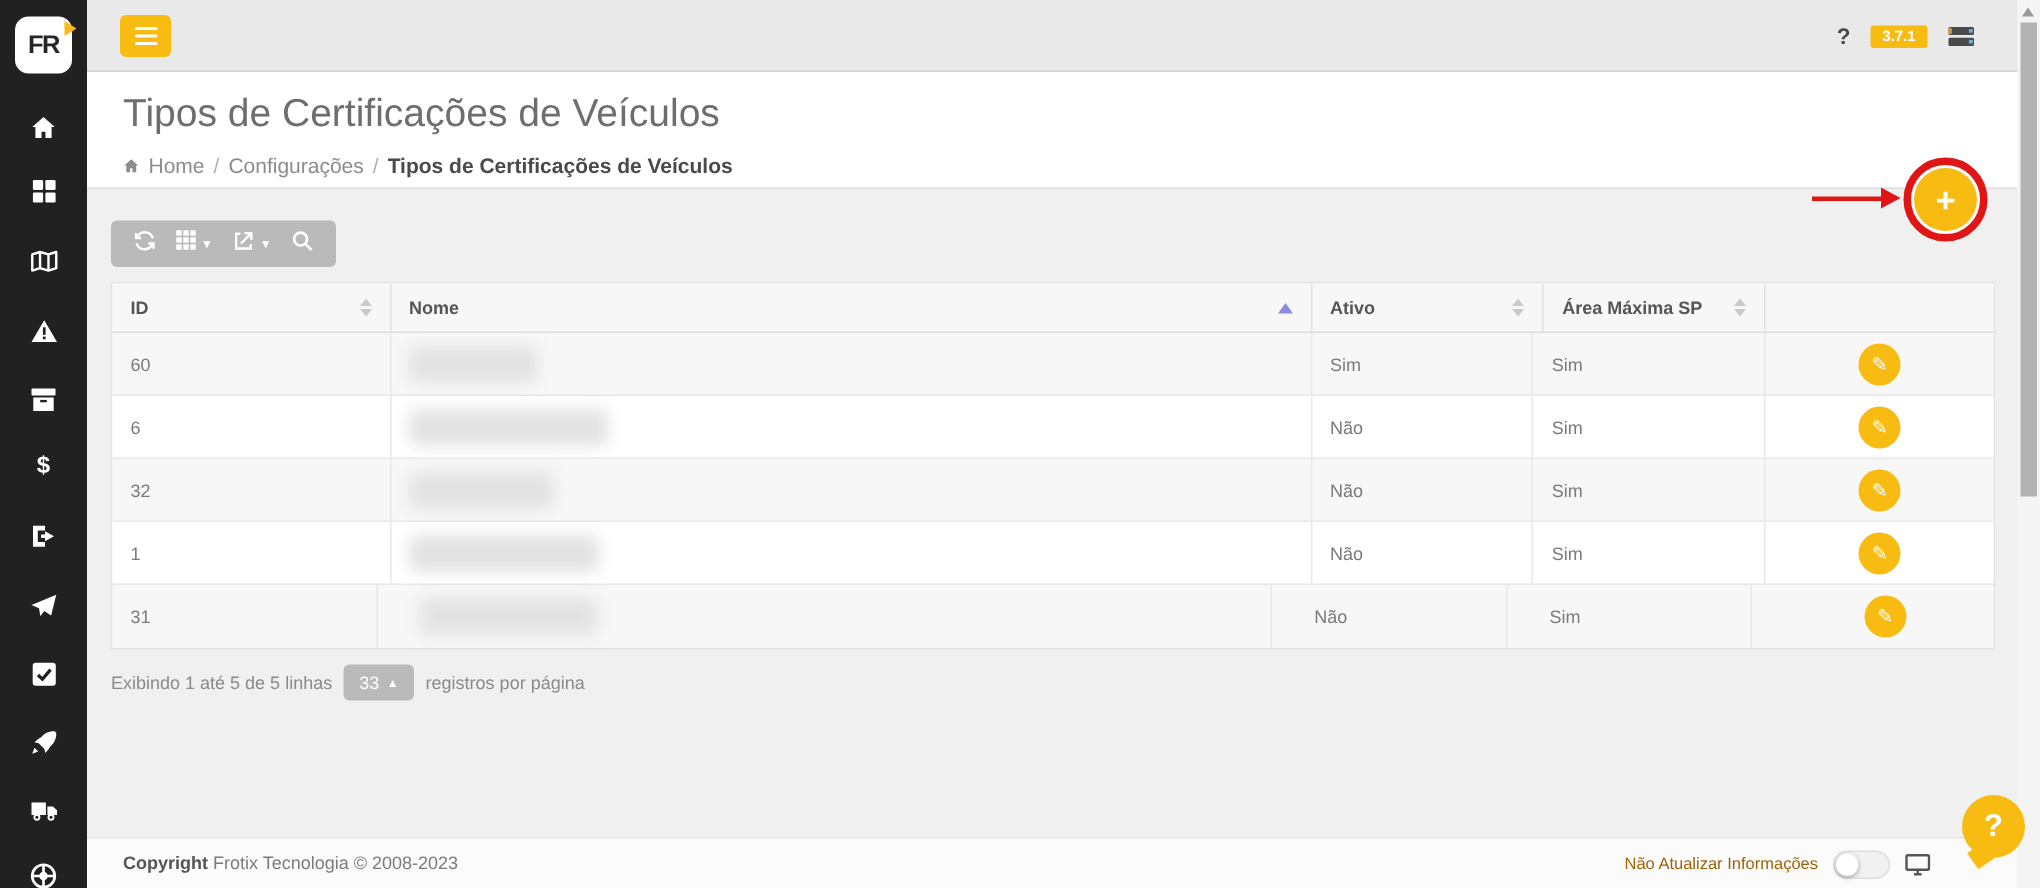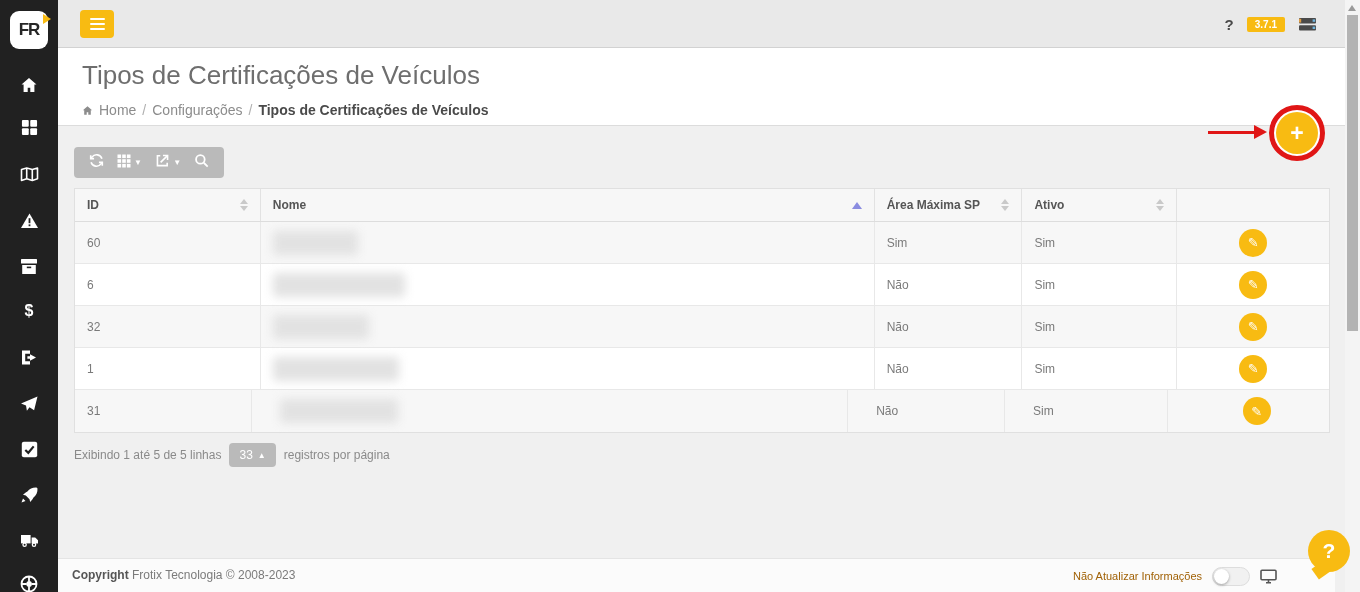--- a/index.html
+++ b/index.html
@@ -74,21 +74,21 @@
   .edit-btn { width:28px; height:28px; border-radius:50%; background:#F8BB12; display:flex; align-items:center;
           justify-content:center; color:#fff; font-size:13px; cursor:pointer; }
 
   
   .pagination { position:absolute; left:74px; top:443px; display:flex; align-items:center; gap:8px; font-size:12px; color:#8a8a8a; }
   .page-size-btn { background:#bababa; color:#fff; font-size:12px; padding:5px 10px; border-radius:4px; display:flex;
           align-items:center; gap:5px; cursor:pointer; }
   .page-size-btn .caret { font-size:8px; }
 
   
-  .footer { position:absolute; left:48px; top:558px; width:1287px; height:34px; background:#fbfbfb; border-top:1px solid #e4e4e4;padding-left:32px; }
+  .footer { position:absolute; left:58px; top:558px; width:1287px; height:34px; background:#fbfbfb; border-top:1px solid #e4e4e4;padding-left:32px; }
   .copyright { position:absolute; left:24px; top:9px; font-size:12px; color:#7b7b7b; }
   .copyright b { color:#555; }
   .footer-right { position:absolute; right:58px; top:0; height:34px; display:flex; align-items:center; gap:10px; }
   .toggle-label { font-size:11px; color:#a16207; }
   .toggle { width:38px; height:19px; border-radius:10px; background:#f1f1f1; border:1px solid #ddd; position:relative; cursor:pointer; }
   .toggle .knob { position:absolute; left:1px; top:1px; width:15px; height:15px; border-radius:50%; background:#fff;
           box-shadow:0 1px 3px rgba(0,0,0,.35); }
   .monitor { color:#555; cursor:pointer; display:flex; }
 
   
@@ -300,29 +300,29 @@
         <span>ID</span>
         <span class="sorter">
             <b class="up"></b>
             <b class="down"></b>
           </span>
       </div>
       <div class="th c-nome">
         <span>Nome</span>
         <span class="sort-asc"></span>
       </div>
-      <div class="th c-area">
-        <span>Área Máxima SP</span>
+      <div class="th c-ativo">
+        <span>Ativo</span>
         <span class="sorter">
             <b class="up"></b>
             <b class="down"></b>
           </span>
       </div>
-      <div class="th c-ativo">
-        <span>Ativo</span>
+      <div class="th c-area">
+        <span>Área Máxima SP</span>
         <span class="sorter">
             <b class="up"></b>
             <b class="down"></b>
           </span>
       </div>
       <div class="th c-act"></div>
     </div>
 
     <div class="row odd">
       <div class="cell c-id">60</div>

